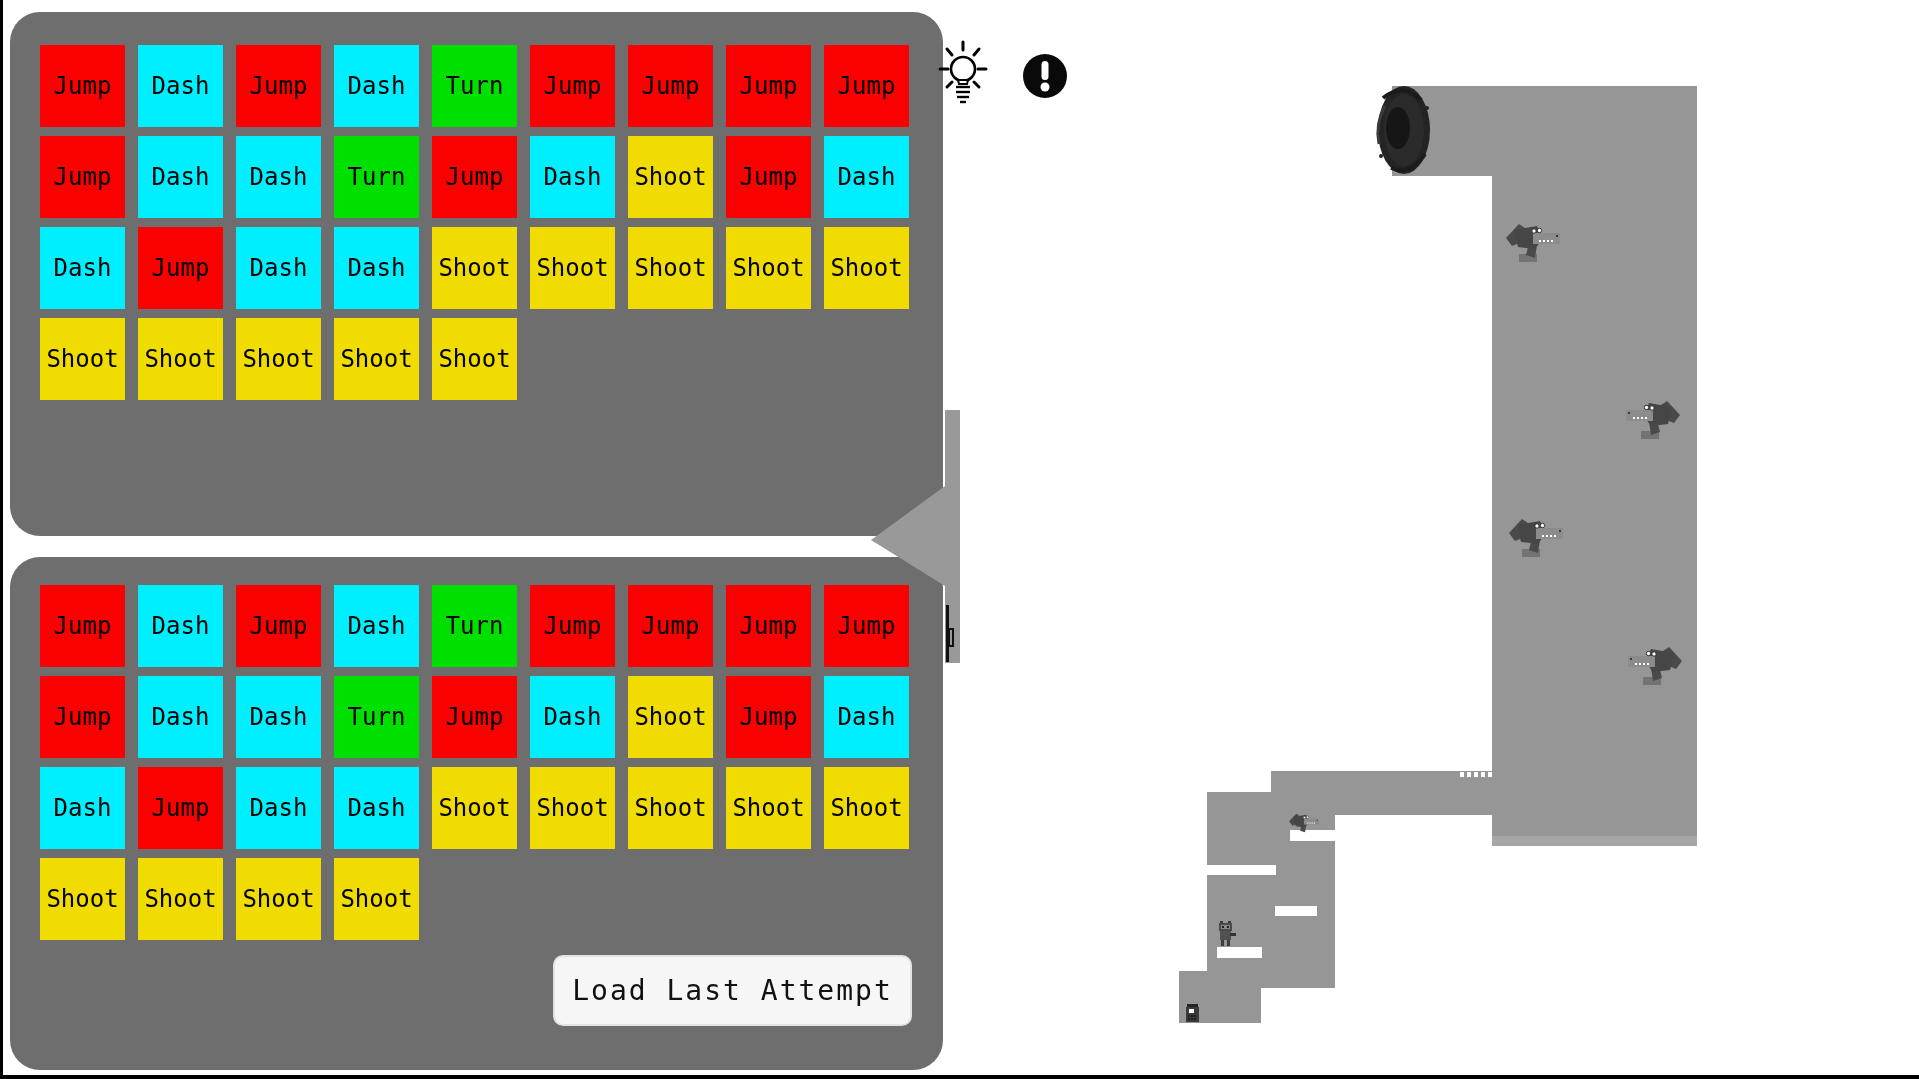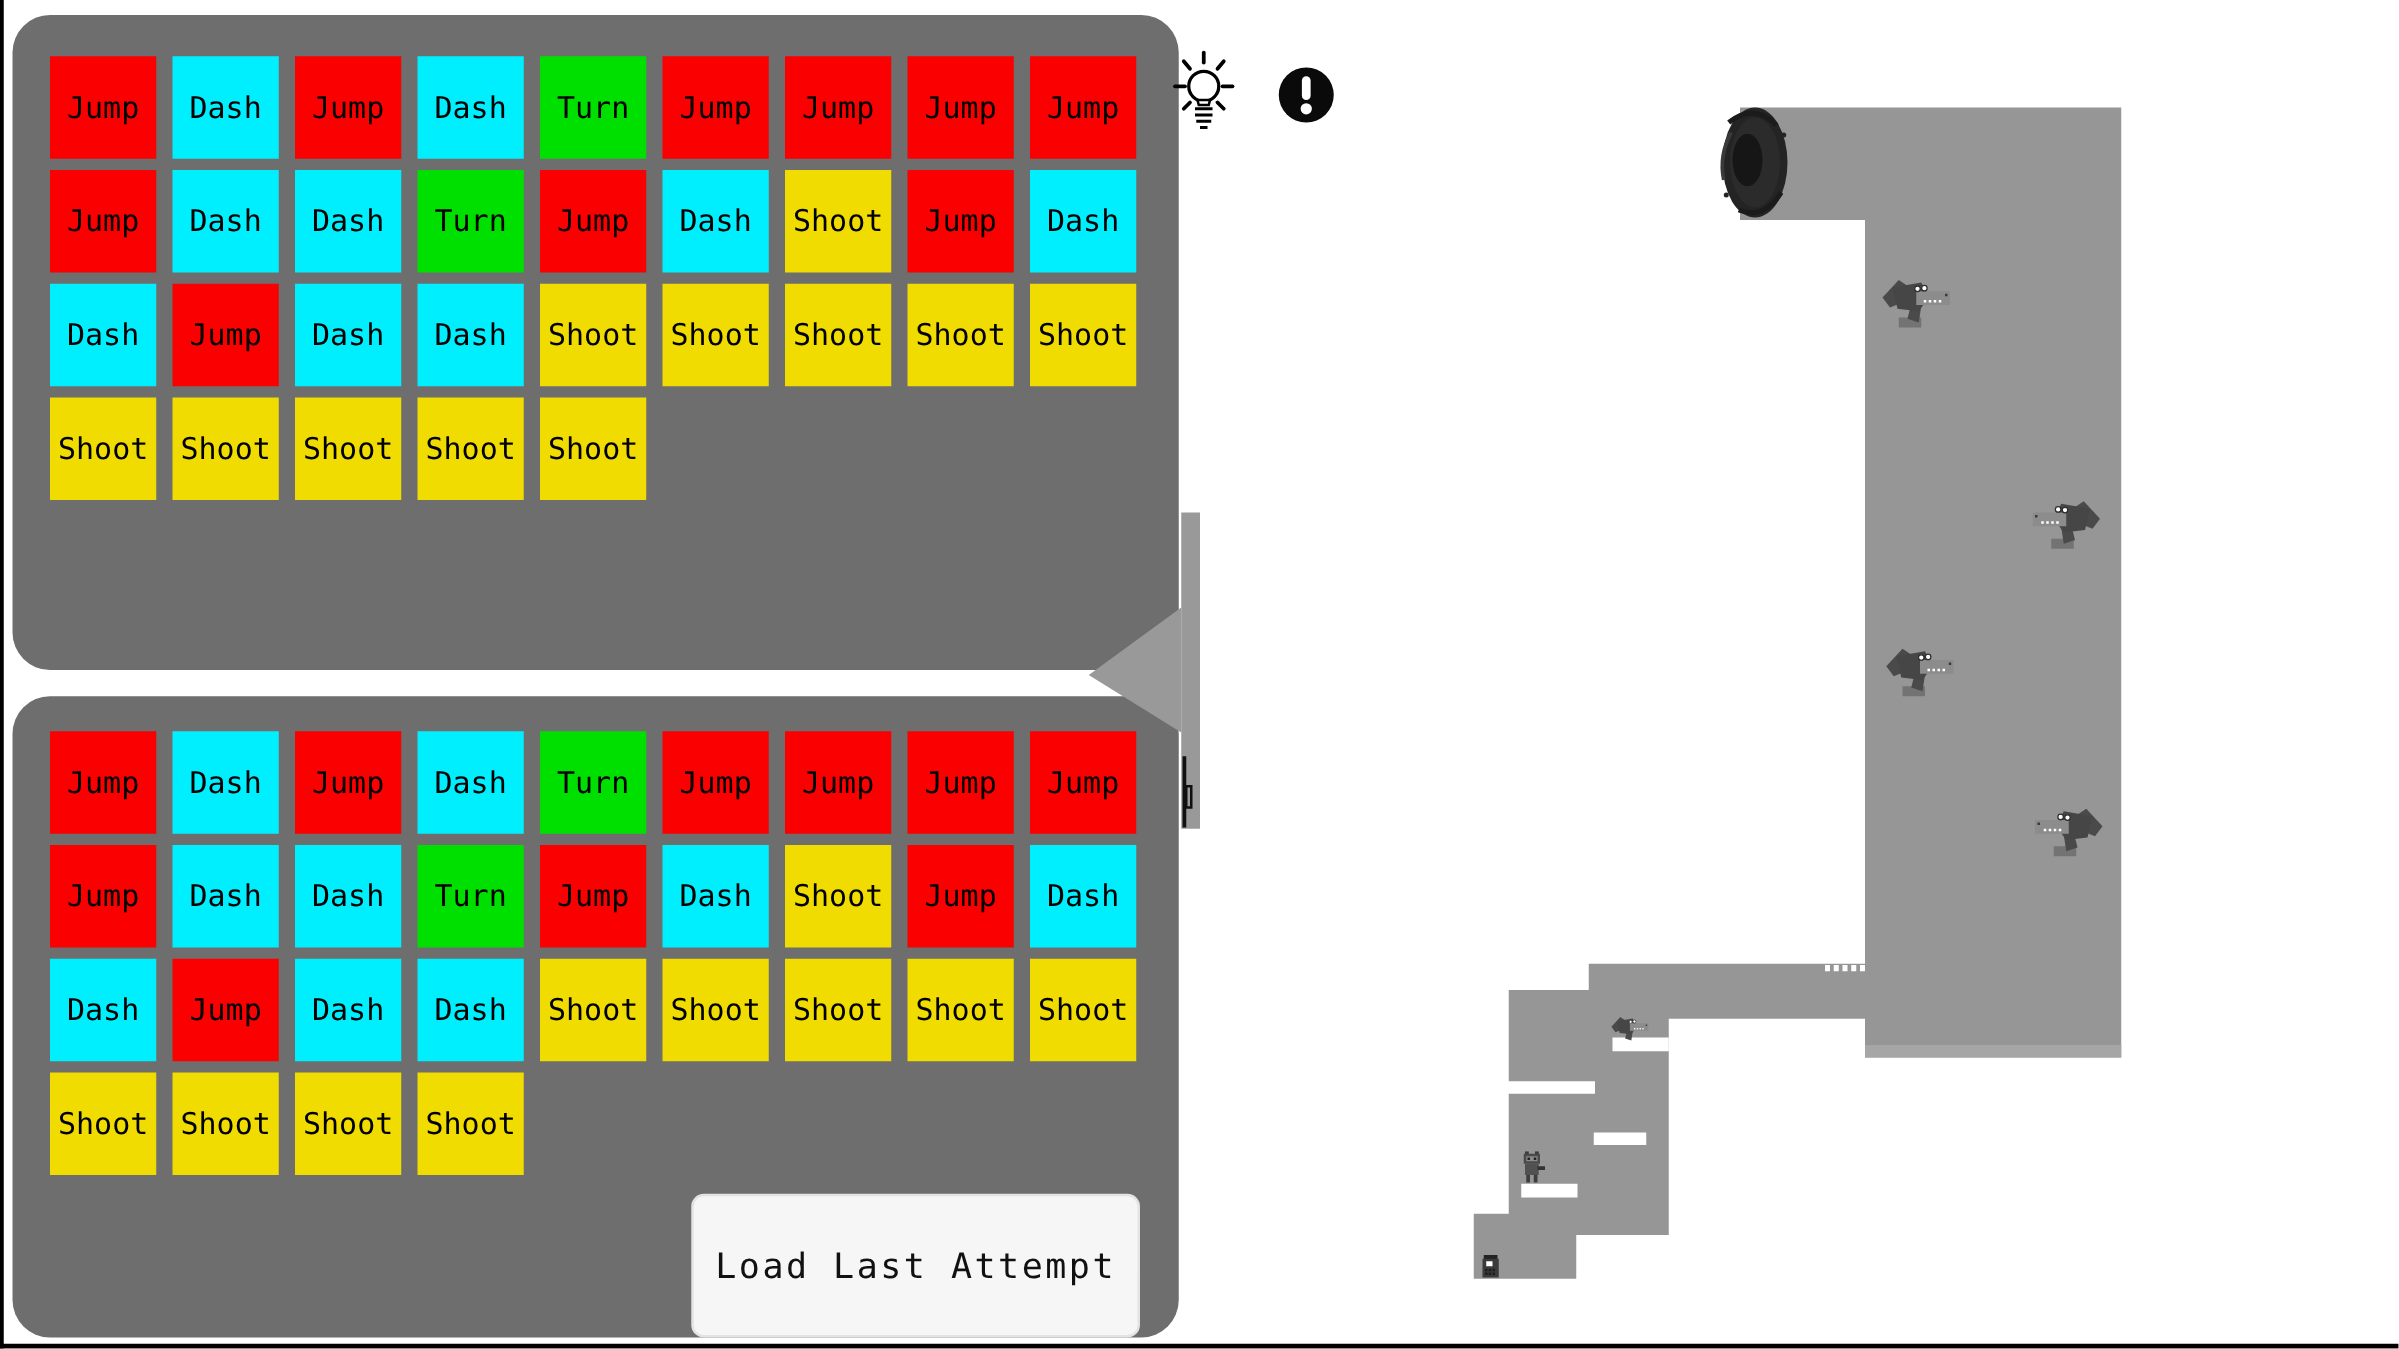--- a/index.html
+++ b/index.html
@@ -5,21 +5,21 @@
   html,body{margin:0;padding:0;background:#fff;}
   .stage{position:relative;width:1919px;height:1079px;background:#fff;overflow:hidden;
          font-family:"DejaVu Sans Mono", monospace;}
   .edge-left{position:absolute;left:0;top:0;width:3px;height:1079px;background:#000;}
   .edge-bottom{position:absolute;left:0;top:1075px;width:1919px;height:4px;background:#000;}
   .panel{position:absolute;left:10px;width:933px;background:#6E6E6E;border-radius:30px;}
   #top-panel{top:12px;height:524px;}
   #bottom-panel{top:557px;height:513px;}
   .tile{position:absolute;width:85px;height:82px;display:flex;align-items:center;justify-content:center;
         font-size:24px;color:#000;cursor:pointer;box-sizing:border-box;}
-  #load-btn{position:absolute;left:553px;top:955px;width:359px;height:115px;background:#F6F6F6;
+  #load-btn{position:absolute;left:553px;top:955px;width:359px;height:71px;background:#F6F6F6;
         border:2px solid #e3e3e3;border-radius:10px;font-family:"DejaVu Sans Mono",monospace;
         font-size:28px;letter-spacing:2px;color:#111;display:flex;align-items:center;justify-content:center;
         cursor:pointer;}
   .icon{position:absolute;}
   
   .conn-bar{position:absolute;left:945px;top:410px;width:15px;height:253px;background:#999;}
   .conn-arrow{position:absolute;left:871px;top:486px;width:0;height:0;
         border-right:74px solid #999;border-top:54px solid transparent;border-bottom:46px solid transparent;}
   .conn-line{position:absolute;left:946px;top:605px;width:3px;height:57px;background:#101010;}
   .conn-bracket{position:absolute;left:948px;top:628px;width:6px;height:19px;border:2px solid #101010;

